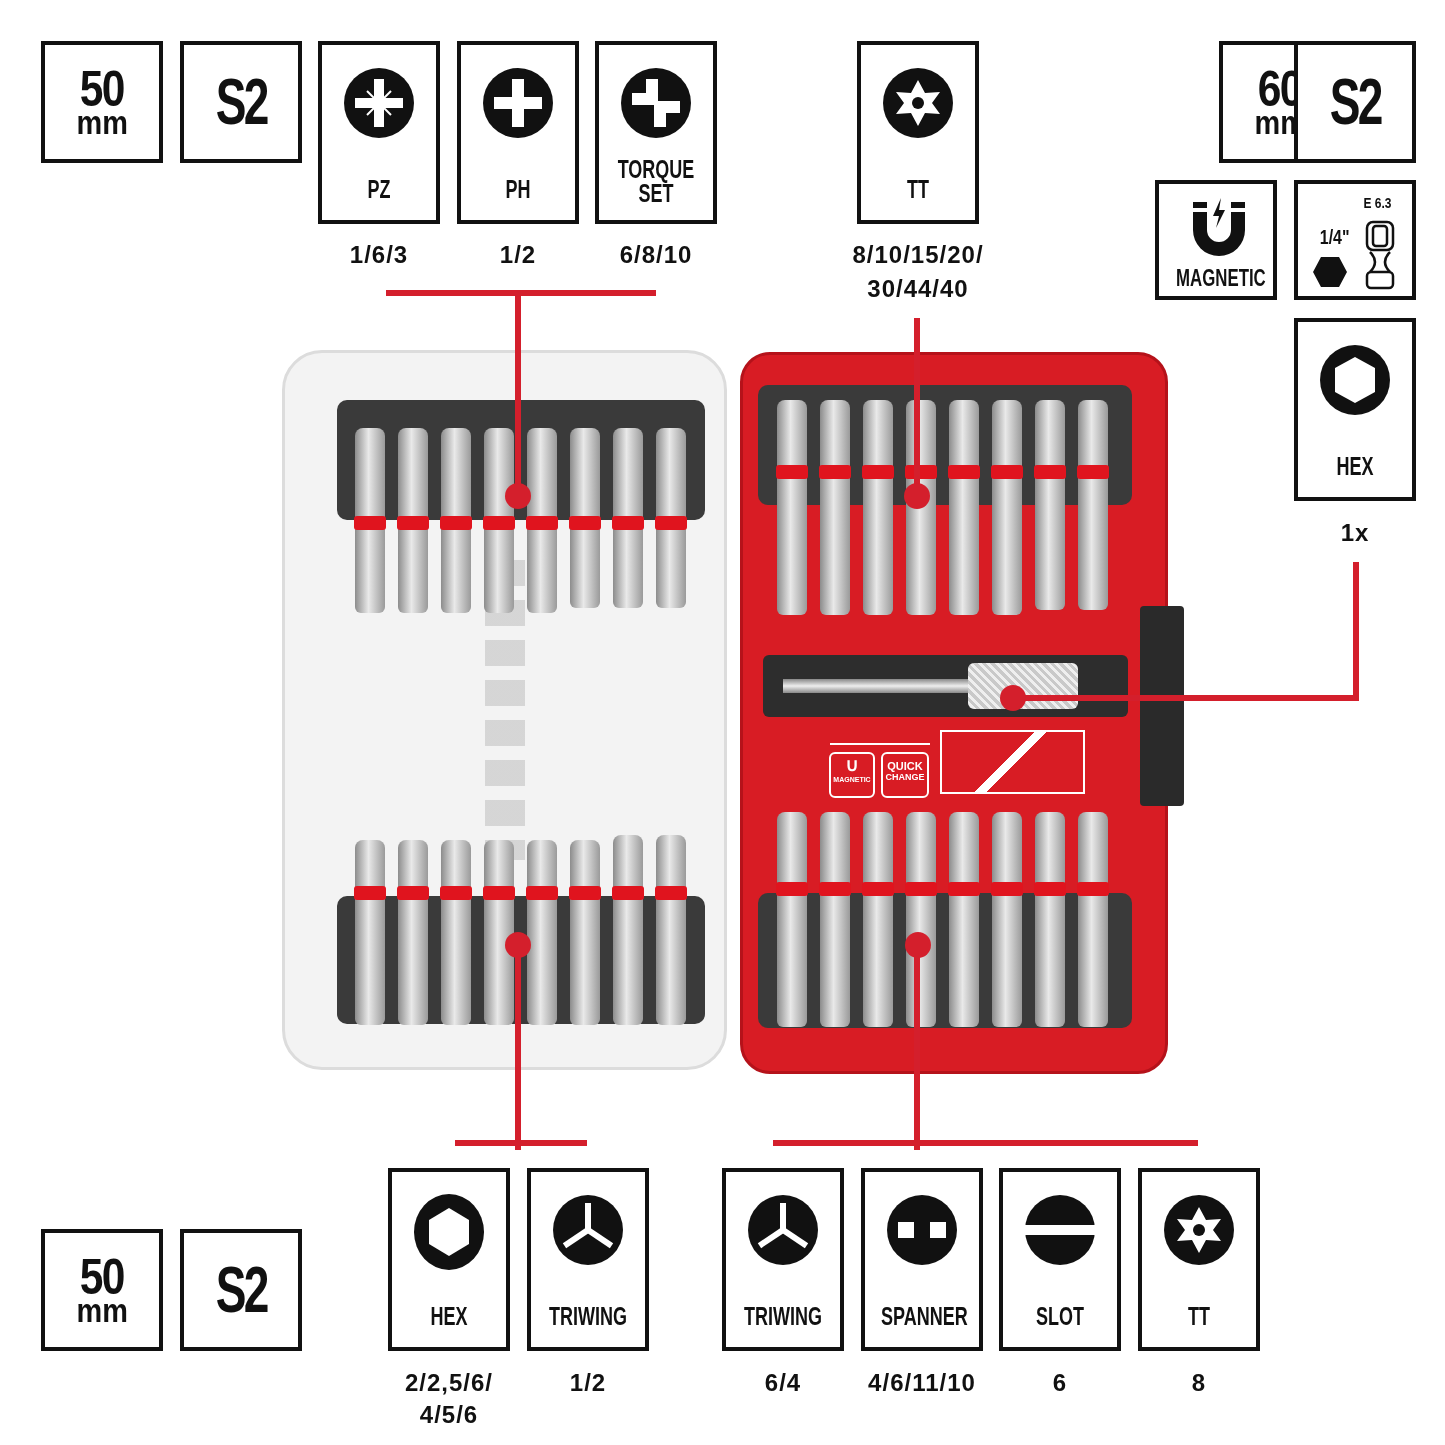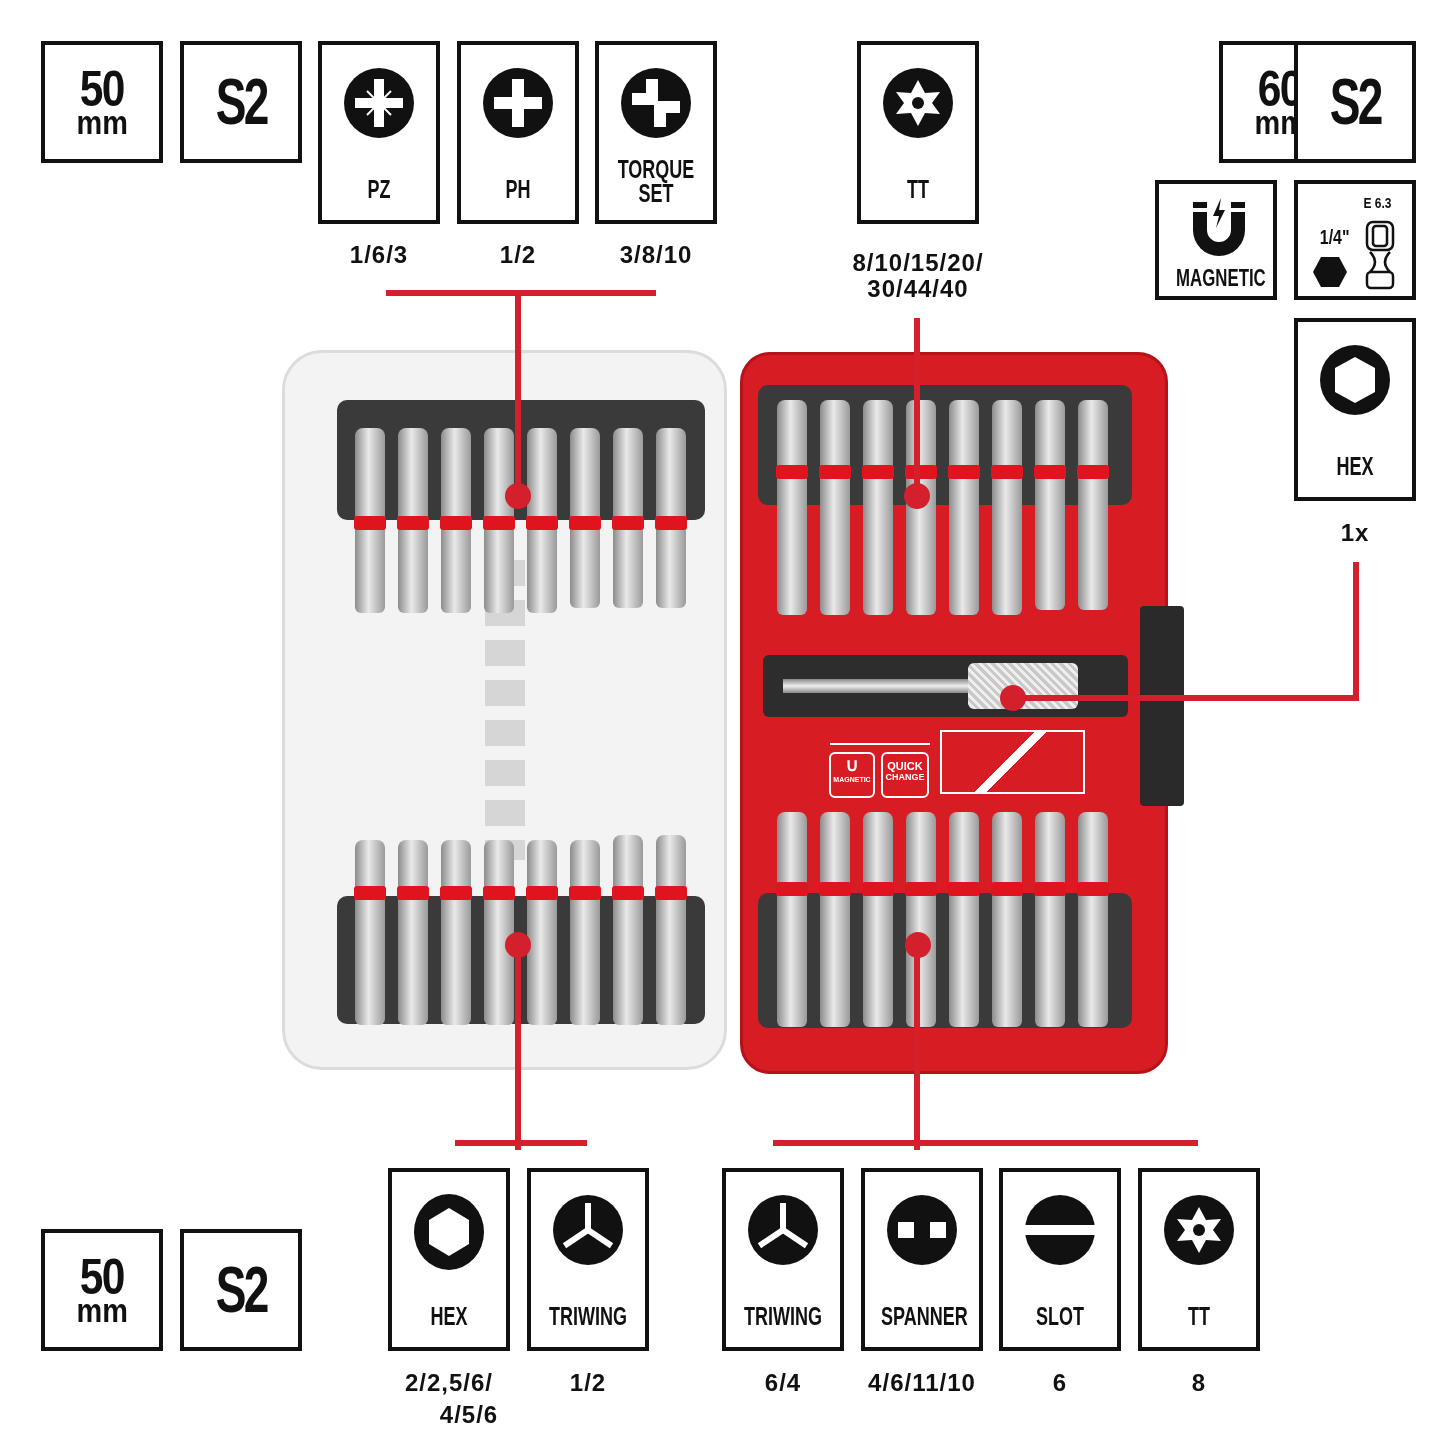--- a/index.html
+++ b/index.html
@@ -64,31 +64,31 @@
   <svg class="ico" width="72" height="72" viewBox="0 0 72 72">
     <circle cx="36" cy="36" r="35" fill="#111"></circle>
     <rect x="26" y="12" width="12" height="26" fill="#fff"></rect>
     <rect x="12" y="26" width="26" height="12" fill="#fff"></rect>
     <rect x="34" y="34" width="26" height="12" fill="#fff"></rect>
     <rect x="34" y="34" width="12" height="26" fill="#fff"></rect>
   </svg>
   <div class="lbl" style="top:112px;">TORQUE</div>
   <div class="lbl" style="top:136px;">SET</div>
 </div>
-<div class="sizes" style="left:590px;top:238px;width:132px;">3/8/10</div>
+<div class="sizes" style="left:590px;top:238px;width:132px;">6/8/10</div>
 
 <div class="box tile" style="left:857px;top:41px;width:122px;height:183px;">
   <svg class="ico" width="72" height="72" viewBox="0 0 72 72">
     <circle cx="36" cy="36" r="35" fill="#111"></circle>
     <polygon fill="#fff" points="36,13 43,26 58,25 50,36 58,47 43,46 36,59 29,46 14,47 22,36 14,25 29,26"></polygon>
     <circle cx="36" cy="36" r="6" fill="#111"></circle>
   </svg>
   <div class="lbl" style="top:132px;">TT</div>
 </div>
-<div class="sizes" style="left:818px;top:246px;width:200px;">8/10/15/20/</div>
+<div class="sizes" style="left:818px;top:238px;width:200px;">8/10/15/20/</div>
 <div class="sizes" style="left:818px;top:272px;width:200px;">30/44/40</div>
 
 <div class="box sq" style="left:1219px;top:41px;width:122px;height:122px;text-align:center;">
   <div class="bignum">60</div>
   <div class="unit">mm</div>
 </div>
 <div class="box sq" style="left:1294px;top:41px;width:122px;height:122px;">
   <div class="s2">S2</div>
 </div>
 <div class="box" style="left:1155px;top:180px;width:122px;height:120px;">
@@ -262,21 +262,21 @@
 </div>
 
 <div class="box tile" style="left:388px;top:1168px;width:122px;height:183px;">
   <svg class="ico" width="72" height="80" viewBox="0 0 72 80">
     <ellipse cx="36" cy="38" rx="35" ry="38" fill="#111"></ellipse>
     <polygon points="36,14 56,26 56,50 36,62 16,50 16,26" fill="#fff"></polygon>
   </svg>
   <div class="lbl" style="top:132px;">HEX</div>
 </div>
 <div class="sizes" style="left:368px;top:1366px;width:162px;">2/2,5/6/</div>
-<div class="sizes" style="left:388px;top:1398px;width:162px;">4/5/6</div>
+<div class="sizes" style="left:368px;top:1398px;width:162px;">4/5/6</div>
 
 <div class="box tile" style="left:527px;top:1168px;width:122px;height:183px;">
   <svg class="ico" width="72" height="72" viewBox="0 0 72 72">
     <circle cx="36" cy="36" r="35" fill="#111"></circle>
     <g stroke="#fff" stroke-width="6" stroke-linecap="square">
         <line x1="36" y1="36" x2="36" y2="12"></line>
         <line x1="36" y1="36" x2="15" y2="50"></line>
         <line x1="36" y1="36" x2="57" y2="50"></line>
       </g>
   </svg>

